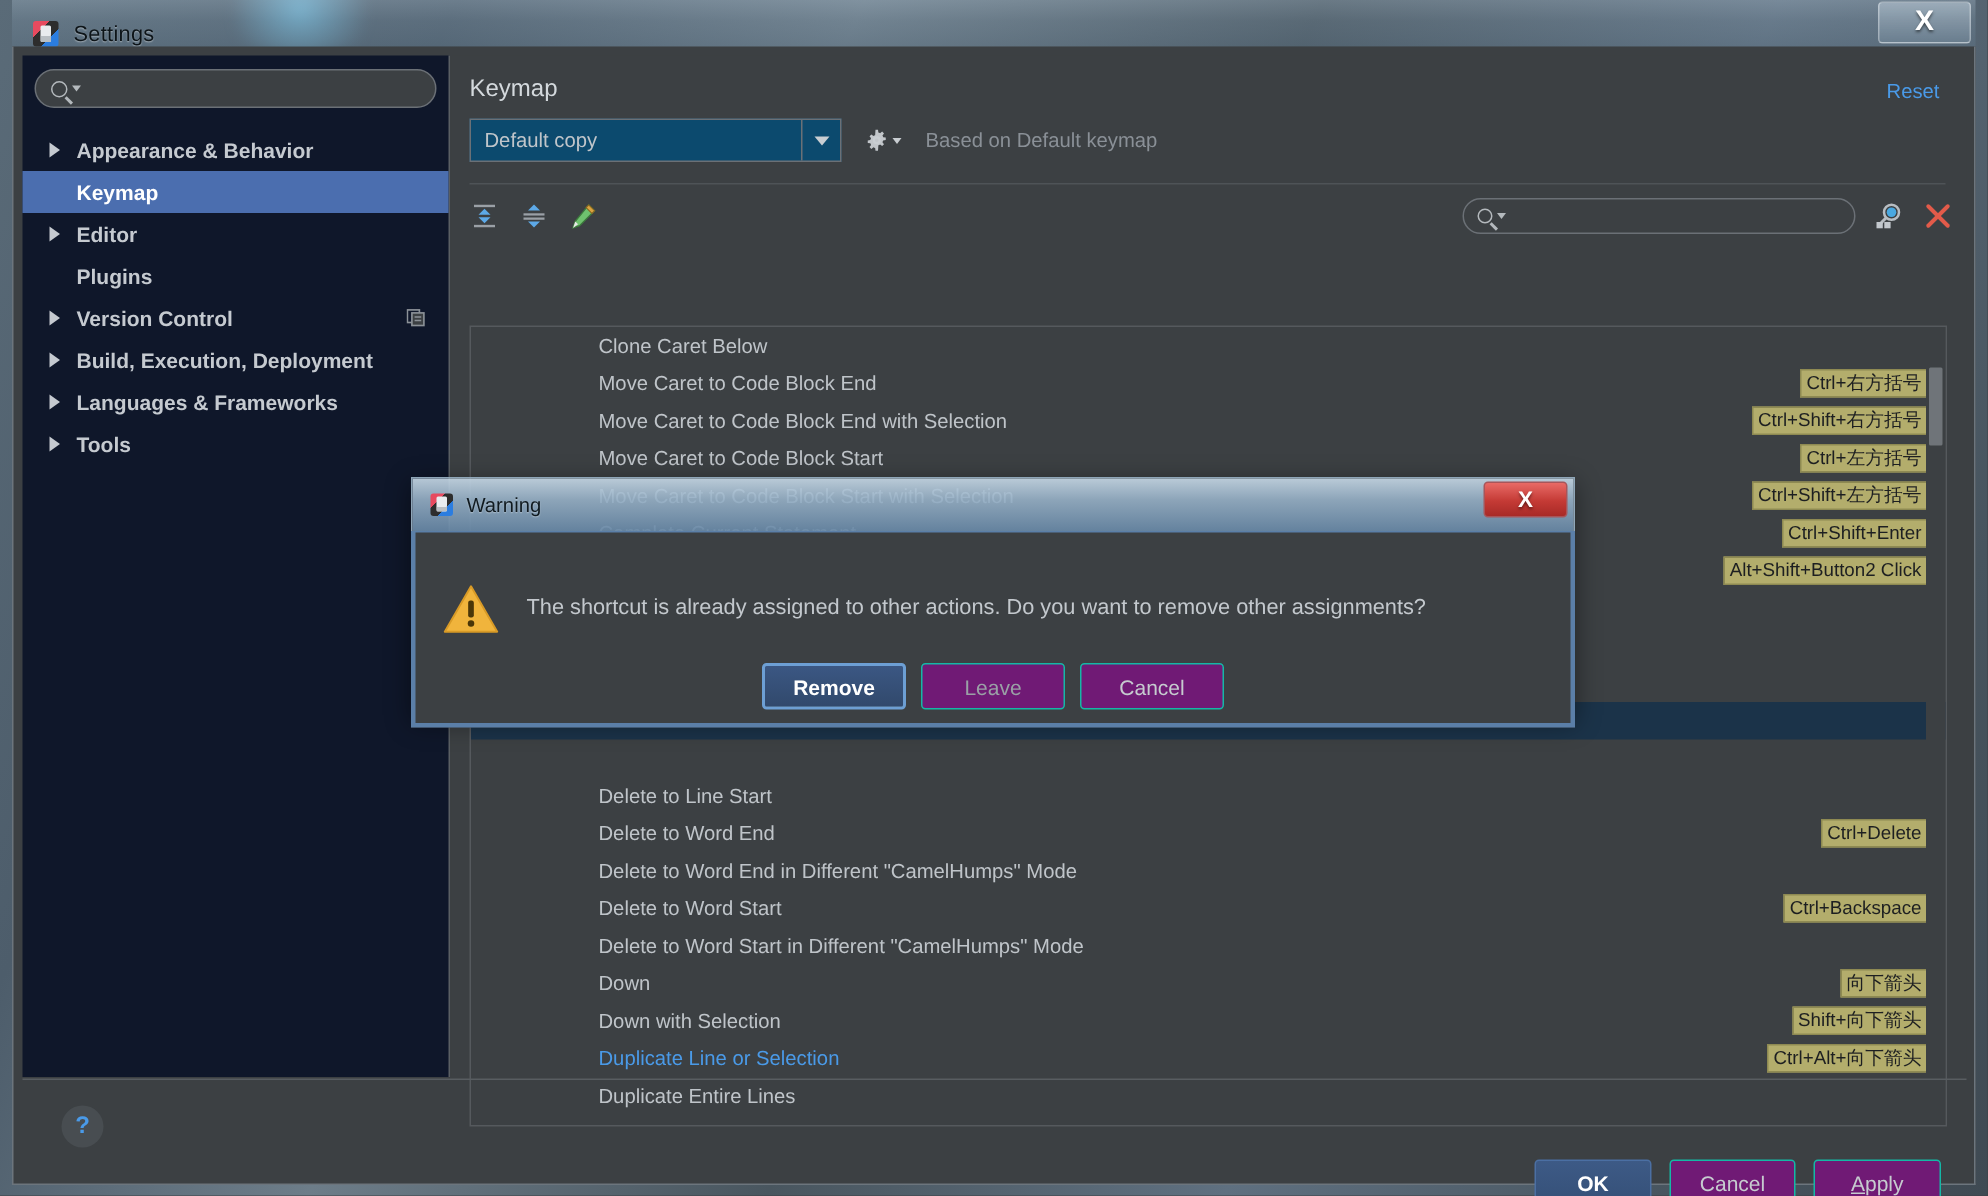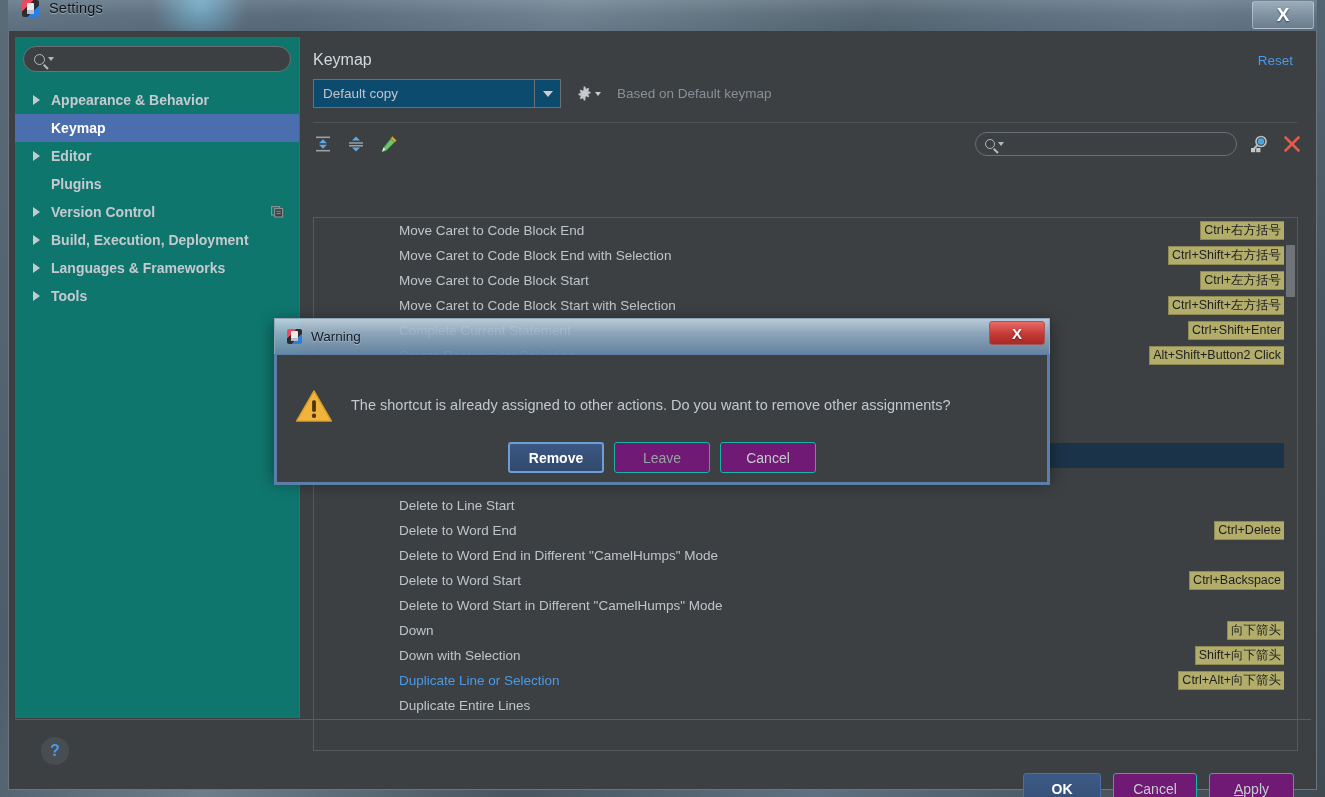--- a/index.html
+++ b/index.html
@@ -28,21 +28,21 @@
   #settings-window {
     position: absolute;
     left: 8px; top: 0px; width: 1309px; height: 790px;
   }
   .win-titlebar {
     position: absolute; left: 0; top: 0; width: 1309px; height: 31px;
     background: linear-gradient(180deg,
         rgba(160,180,196,0.38) 0%,
         rgba(120,142,160,0.34) 45%,
         rgba(96,118,136,0.40) 100%);
-    display: flex; align-items: flex-start;
+    display: flex; align-items: flex-end;
     filter: none;
   }
   .win-title-icon {
     width: 17px; height: 17px; margin-left: 14px; margin-right: 10px;
     background: linear-gradient(135deg,#e84a5f 0%, #e84a5f 33%, #2d2d2d 33%, #2d2d2d 66%, #2b7de0 66%);
     border-radius: 2px; position: relative; flex: none;
   }
   .win-title-icon::after{
     content:""; position:absolute; left:5px; top:3px; width:7px; height:11px;
     background:#e9ecef; border-radius:1px;
@@ -67,21 +67,21 @@
   .win-body {
     position: absolute; left: 0; top: 31px; width: 1309px; height: 759px;
     background: #3c4043;
     border: 1px solid #6c757d;
     border-top: none;
   }
 
   
   #sidebar {
     position: absolute; left: 6px; top: 6px; width: 285px; height: 681px;
-    background: #0f766e;
+    background: #0f172a;
     border-right: 1px solid #5a5f63;
   }
   .search-box {
     margin: 9px 8px 0 8px; height: 26px;
     border: 1px solid #6b7076; border-radius: 13px;
     background: #3c4043;
     display: flex; align-items: center; padding: 0 10px;
     cursor: text;
   }
   .magnifier {
@@ -407,20 +407,23 @@
           <rect x="8.2" y="15" width="4.2" height="4.2" fill="#c3c8cd"></rect>
         </svg>
         <svg class="icon-btn" viewBox="0 0 22 22">
           <line x1="4.5" y1="4.5" x2="17.5" y2="17.5" stroke="#e35b4a" stroke-width="2.6" stroke-linecap="round"></line>
           <line x1="17.5" y1="4.5" x2="4.5" y2="17.5" stroke="#e35b4a" stroke-width="2.6" stroke-linecap="round"></line>
         </svg>
       </div>
 
       <div id="action-list">
         <div id="rows-host">
+            <div class="row">
+              <span class="act">Clone Caret Below</span>
+            </div>
             <div class="row">
               <span class="act">Move Caret to Code Block End</span>
               <span class="sc">Ctrl+右方括号</span>
             </div>
             <div class="row">
               <span class="act">Move Caret to Code Block End with Selection</span>
               <span class="sc">Ctrl+Shift+右方括号</span>
             </div>
             <div class="row">
               <span class="act">Move Caret to Code Block Start</span>

